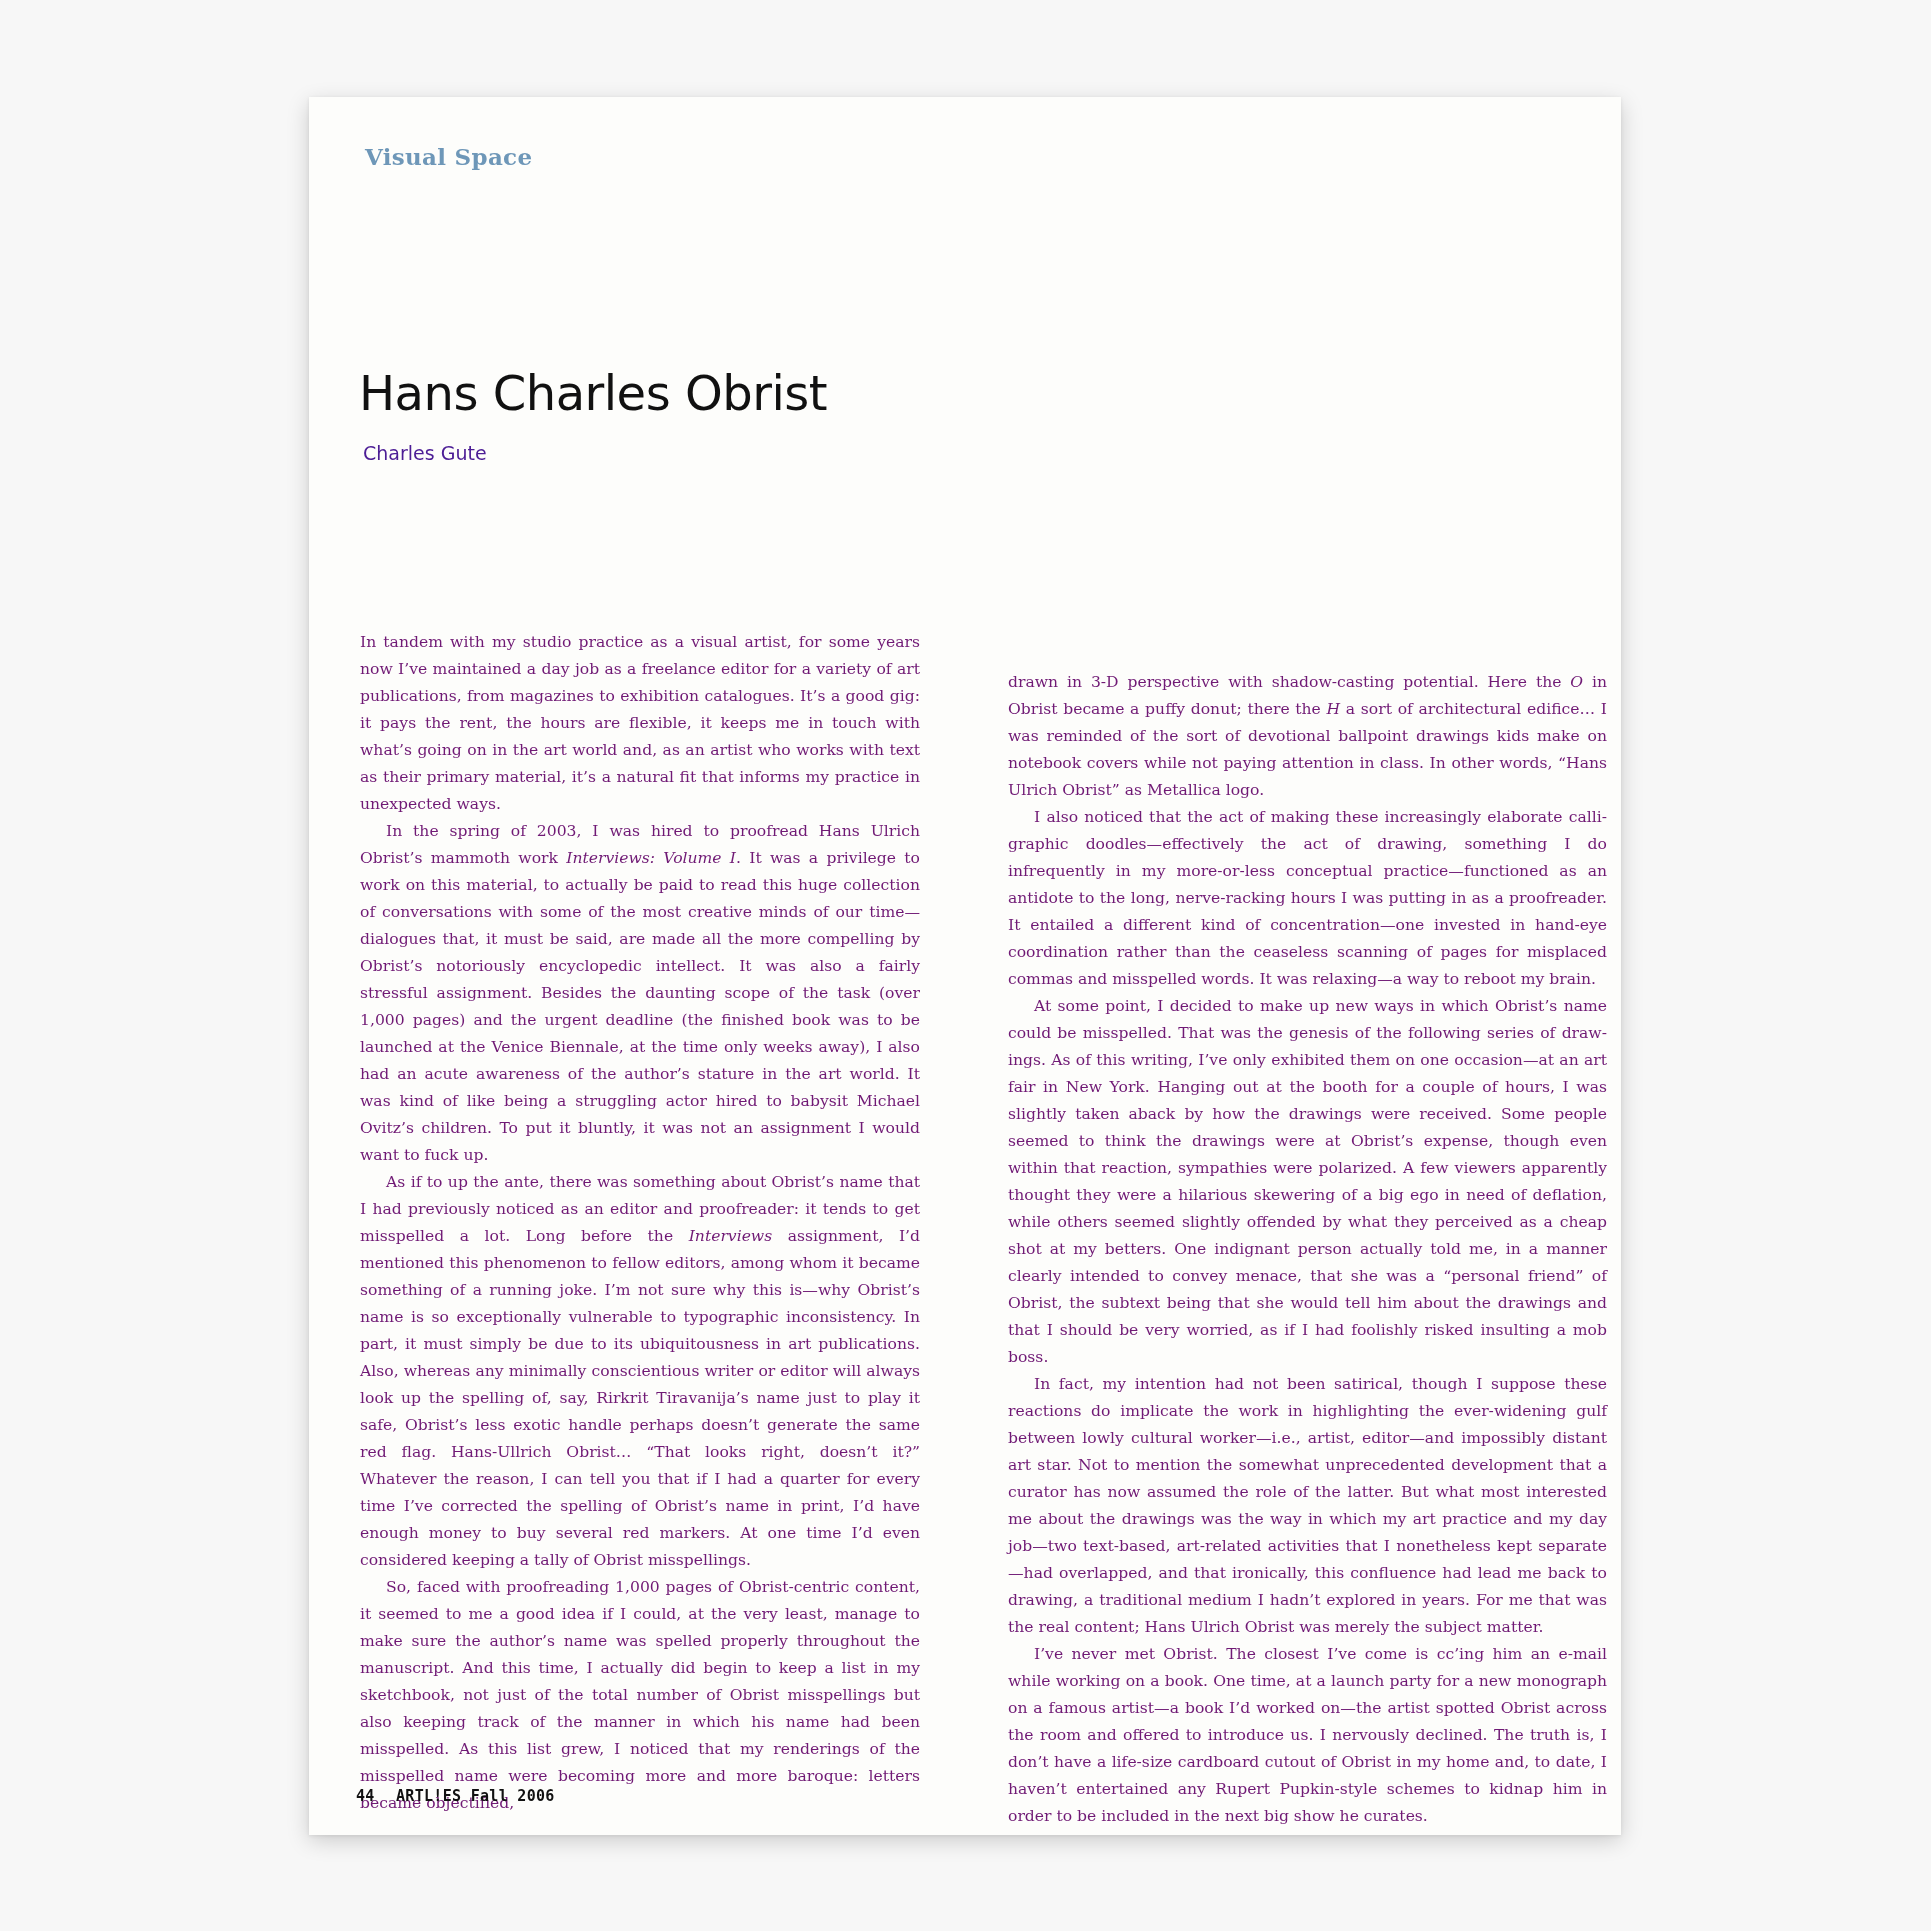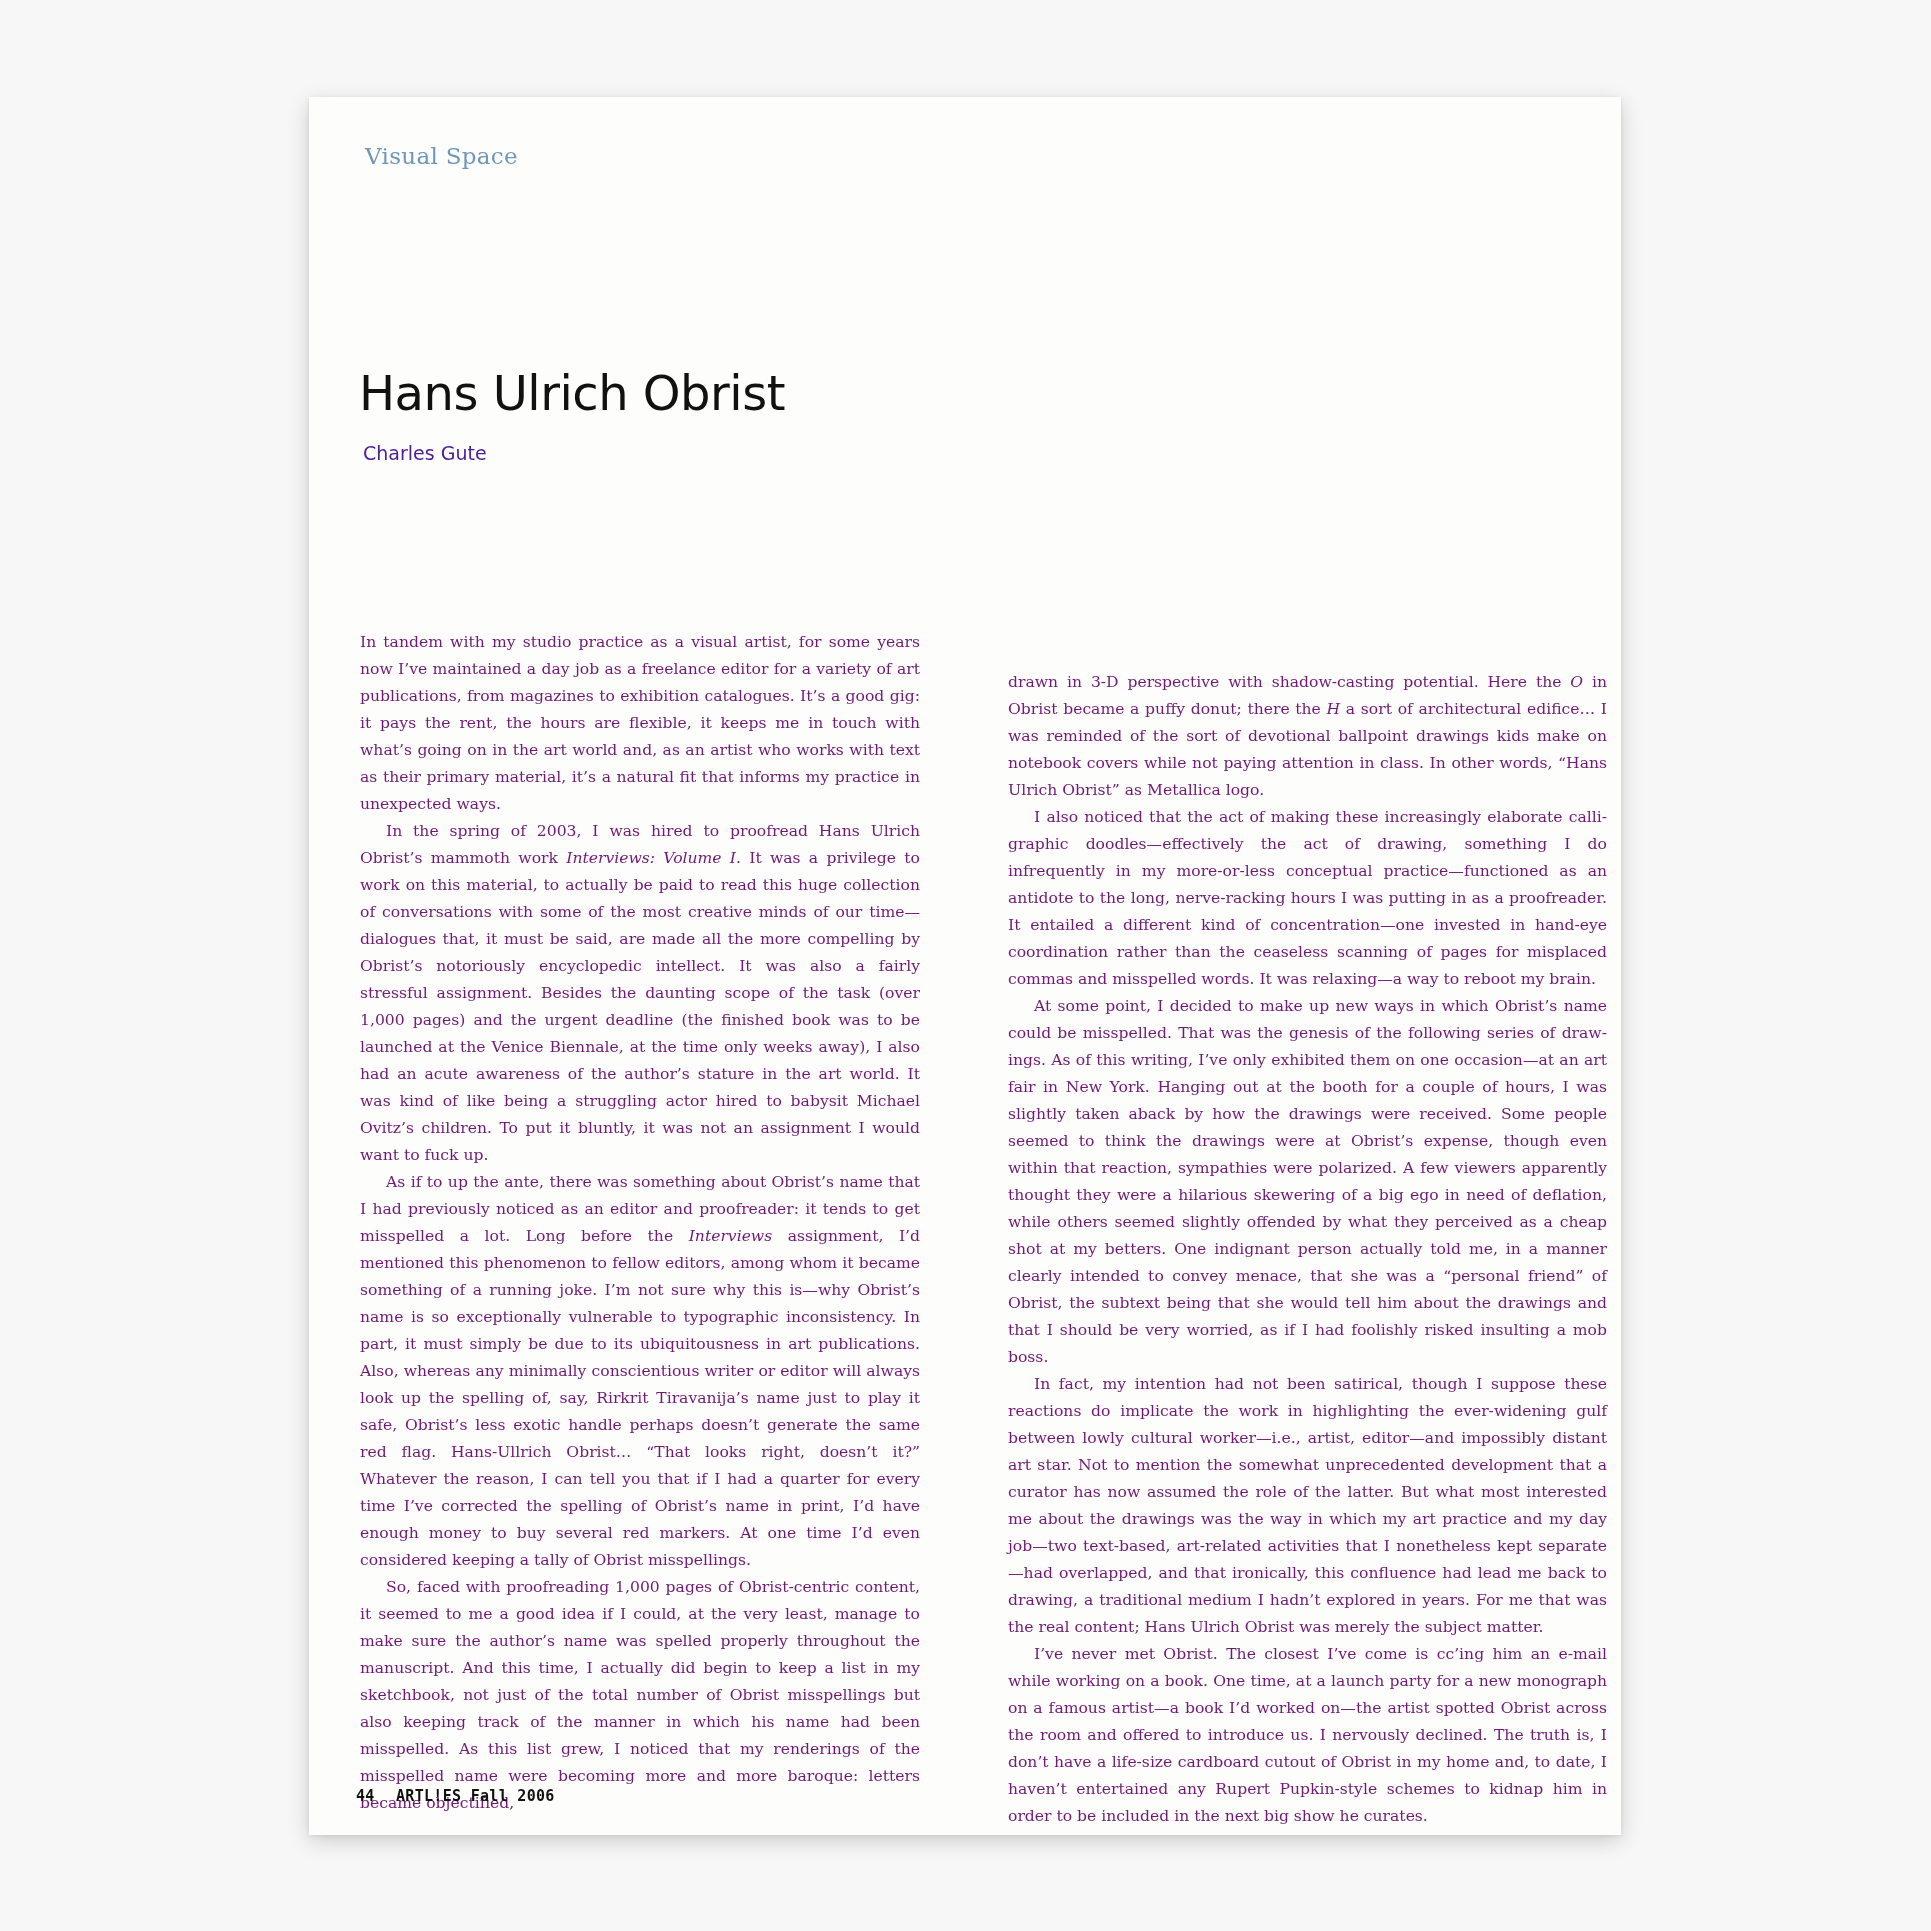--- a/index.html
+++ b/index.html
@@ -4,21 +4,21 @@
 <style>
   html, body { margin:0; padding:0; }
   body { width:1931px; height:1931px; background:#f7f7f7; position:relative; overflow:hidden; }
   .page {
     position:absolute; left:309px; top:97px; width:1312px; height:1738px;
     background:#fdfdfb;
     box-shadow: 0 5.8px 21px rgba(0,0,0,0.18), 0 1px 3.9px rgba(0,0,0,0.08);
   }
   .section-label {
     position:absolute; left:365px; top:143px;
-    font-family:"DejaVu Serif", serif; font-size:23px; color:#6e97b8; letter-spacing:0.3px;
+    font-family:"DejaVu Serif", serif; font-size:23px; color:#6e97b8; letter-spacing:0.3px;font-weight:bold;
   }
   .title {
     position:absolute; left:359px; top:333px;
     font-family:"DejaVu Sans", sans-serif; font-size:48px; color:#111; letter-spacing:-0.5px;
     font-weight:normal;
   }
   .author {
     position:absolute; left:363px; top:442px;
     font-family:"DejaVu Sans", sans-serif; font-size:19px; color:#4c1d95;
   }
@@ -38,21 +38,21 @@
     letter-spacing:0.3px;
   }
   .footer span + span { margin-left:12px; }
 </style>
 </head>
 <body>
 
 <div class="page"></div>
 
 <div class="section-label">Visual Space</div>
-<h1 class="title">Hans Ulrich Obrist</h1>
+<h1 class="title">Hans Charles Obrist</h1>
 <div class="author">Charles Gute</div>
 
 <div class="col left">
     <p class="first">In tandem with my studio practice as a visual artist, for some years now I’ve maintained a day job as a freelance editor for a variety of art publications, from magazines to exhibition catalogues. It’s a good gig: it pays the rent, the hours are flexible, it keeps me in touch with what’s going on in the art world and, as an artist who works with text as their primary material, it’s a natural fit that informs my practice in unexpected ways.</p>
     <p>In the spring of 2003, I was hired to proofread Hans Ulrich Obrist’s mammoth work <em>Interviews: Volume I</em>. It was a privilege to work on this material, to actually be paid to read this huge collection of conversa­tions with some of the most creative minds of our time—dialogues that, it must be said, are made all the more compelling by Obrist’s notoriously encyclopedic intellect. It was also a fairly stressful assign­ment. Besides the daunting scope of the task (over 1,000 pages) and the urgent deadline (the finished book was to be launched at the Venice Biennale, at the time only weeks away), I also had an acute awareness of the author’s stature in the art world. It was kind of like being a struggling actor hired to babysit Michael Ovitz’s children. To put it bluntly, it was not an assignment I would want to fuck up.</p>
     <p>As if to up the ante, there was something about Obrist’s name that I had previously noticed as an editor and proofreader: it tends to get misspelled a lot. Long before the <em>Interviews</em> assignment, I’d mentioned this phenomenon to fellow editors, among whom it became something of a running joke. I’m not sure why this is—why Obrist’s name is so exceptionally vulnerable to typographic inconsistency. In part, it must simply be due to its ubiquitousness in art publications. Also, whereas any minimally conscientious writer or editor will always look up the spelling of, say, Rirkrit Tiravanija’s name just to play it safe, Obrist’s less exotic handle perhaps doesn’t generate the same red flag. Hans-Ullrich Obrist… “That looks right, doesn’t it?” Whatever the reason, I can tell you that if I had a quarter for every time I’ve corrected the spelling of Obrist’s name in print, I’d have enough money to buy sev­eral red markers. At one time I’d even considered keeping a tally of Obrist misspellings.</p>
     <p>So, faced with proofreading 1,000 pages of Obrist-centric con­tent, it seemed to me a good idea if I could, at the very least, manage to make sure the author’s name was spelled properly throughout the manuscript. And this time, I actually did begin to keep a list in my sketchbook, not just of the total number of Obrist misspellings but also keeping track of the manner in which his name had been misspelled. As this list grew, I noticed that my renderings of the misspelled name were becoming more and more baroque: letters became objectified,</p>
   </div>
 <div class="col right">
     <p class="first">drawn in 3-D perspective with shadow-casting potential. Here the <em>O</em> in Obrist became a puffy donut; there the <em>H</em> a sort of architectural edifice… I was reminded of the sort of devotional ballpoint drawings kids make on notebook covers while not paying attention in class. In other words, “Hans Ulrich Obrist” as Metallica logo.</p>

